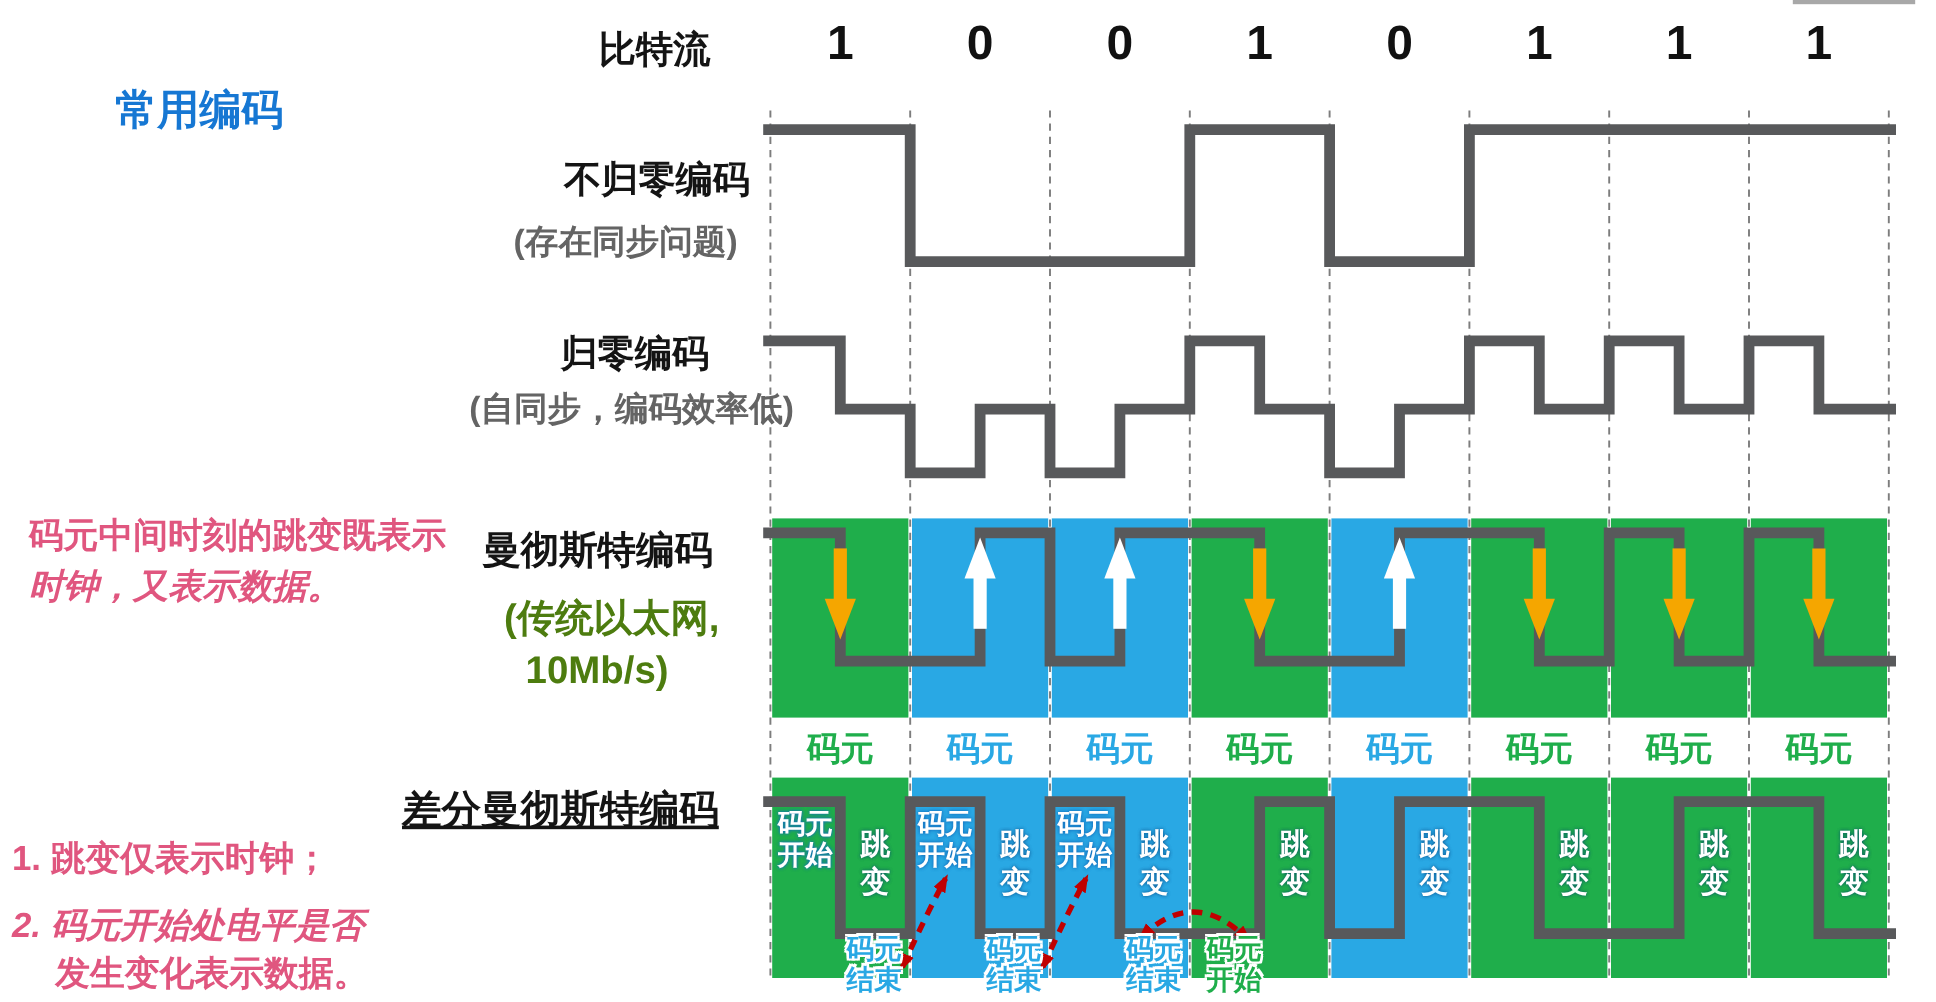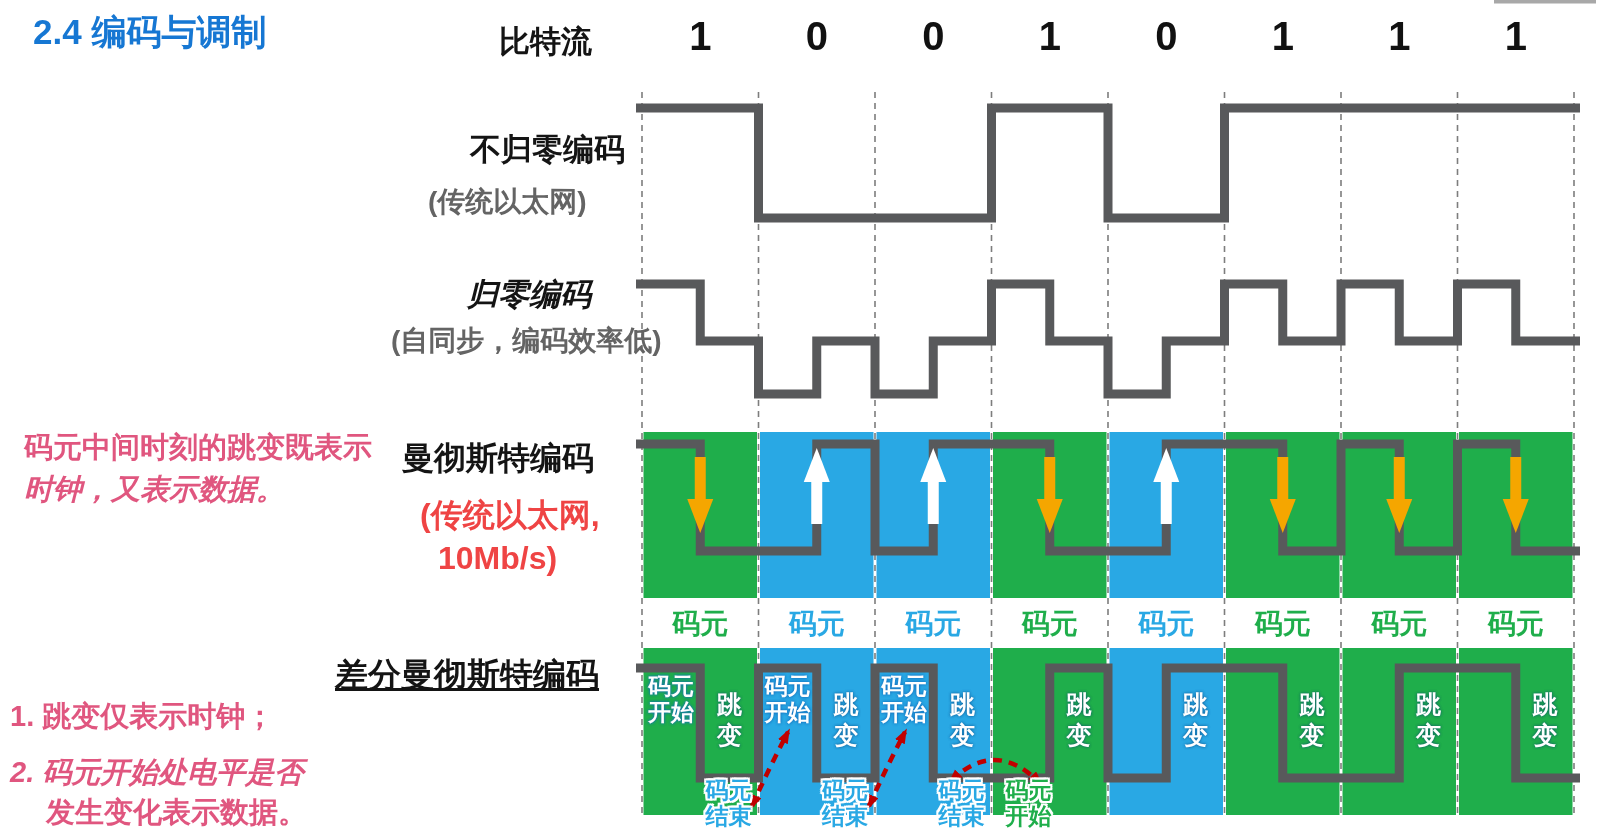--- a/index.html
+++ b/index.html
@@ -6,21 +6,21 @@
   #stage{
     position:relative;width:1613px;height:835px;background:#ffffff;overflow:hidden;
     font-family:"Liberation Sans","DejaVu Sans",sans-serif;
   }
   #diagram{position:absolute;left:0;top:0;z-index:1;}
   .lbl{position:absolute;z-index:3;font-weight:bold;color:#141414;white-space:nowrap;line-height:1.15;}
   .gray{color:#646464;}
   .title{color:#1677d3;font-size:35px;}
   .pink{color:#e0567f;font-size:29px;
     text-shadow:-2px -2px 0 #fff,2px -2px 0 #fff,-2px 2px 0 #fff,2px 2px 0 #fff,0 -2px 0 #fff,0 2px 0 #fff,-2px 0 0 #fff,2px 0 0 #fff;}
-  .bluenote{color:#ef4444;font-size:32px;
+  .bluenote{color:#4d7c0f;font-size:32px;
     text-shadow:-2px -2px 0 #fff,2px -2px 0 #fff,-2px 2px 0 #fff,2px 2px 0 #fff,0 -2px 0 #fff,0 2px 0 #fff,-2px 0 0 #fff,2px 0 0 #fff;}
   .cell-lbl{position:absolute;z-index:3;font-weight:bold;text-align:center;}
   .bit-digit{font-size:40px;color:#111;}
   .symbol-lbl{font-size:28px;}
   .trans-lbl{font-size:25px;line-height:31px;color:#ffffff;word-break:break-all;
     text-shadow:0 0 3px rgba(0,60,120,.45),0 0 3px rgba(0,60,120,.45);}
   .sstart-top{font-size:23px;line-height:26px;color:#ffffff;word-break:break-all;
     text-shadow:0 0 3px rgba(20,110,190,.85),0 0 3px rgba(20,110,190,.85);}
   .outlined{word-break:break-all;font-size:23px;line-height:26px;
     text-shadow:-2px -2px 0 #fff,2px -2px 0 #fff,-2px 2px 0 #fff,2px 2px 0 #fff,0 -2px 0 #fff,0 2px 0 #fff,-2px 0 0 #fff,2px 0 0 #fff;text-align:center;}
@@ -90,26 +90,26 @@
         <polygon points="1502.75,499 1528.75,499 1515.75,533" fill="#f5a600"></polygon>
       </g>
     <g id="g-redarrows">
       <path d="M752 806 Q770 766 788 732" fill="none" stroke="#c00000" stroke-width="4.5" stroke-dasharray="9 7" marker-start="url(#redhead)" marker-end="url(#redhead)"></path>
       <path d="M869 806 Q887 766 905 732" fill="none" stroke="#c00000" stroke-width="4.5" stroke-dasharray="9 7" marker-start="url(#redhead)" marker-end="url(#redhead)"></path>
       <path d="M951 781 Q995 738 1040 783" fill="none" stroke="#c00000" stroke-width="4.5" stroke-dasharray="9 7" marker-start="url(#redhead)" marker-end="url(#redhead)"></path>
     </g>
     <rect x="1494" y="0" width="102" height="3.5" fill="#a8a8a8"></rect>
   </svg>
 
-  <div class="lbl title" style="left:33px;top:12px;">2.4 编码与调制</div>
+  <div class="lbl title" style="left:96px;top:72px;">常用编码</div>
 
   <div class="lbl" style="left:499px;top:24px;font-size:31px;">比特流</div>
   <div class="lbl" style="left:436px;top:132px;font-size:31px;margin-left:34px;">不归零编码</div>
-  <div class="lbl gray" style="left:428px;top:186px;font-size:28px;">(传统以太网)</div>
-  <div class="lbl" style="left:467px;top:277px;font-size:31px;font-style:italic;">归零编码</div>
+  <div class="lbl gray" style="left:428px;top:186px;font-size:28px;">(存在同步问题)</div>
+  <div class="lbl" style="left:467px;top:277px;font-size:31px;">归零编码</div>
   <div class="lbl gray" style="left:391px;top:325px;font-size:28px;">(自同步，编码效率低)</div>
   <div class="lbl" style="left:402px;top:440px;font-size:32px;">曼彻斯特编码</div>
   <div class="lbl bluenote" style="left:420px;top:497px;">(传统以太网,</div>
   <div class="lbl bluenote" style="left:438px;top:540px;">10Mb/s)</div>
   <div class="lbl" style="left:335px;top:656px;font-size:33px;text-decoration:underline;">差分曼彻斯特编码</div>
 
   <div class="lbl pink" style="left:24px;top:431px;">码元中间时刻的跳变既表示</div>
   <div class="lbl pink" style="left:24px;top:473px;font-style:italic;">时钟，又表示数据。</div>
   <div class="lbl pink" style="left:10px;top:700px;">1. 跳变仅表示时钟；</div>
   <div class="lbl pink" style="left:10px;top:756px;font-style:italic;">2. 码元开始处电平是否</div>

